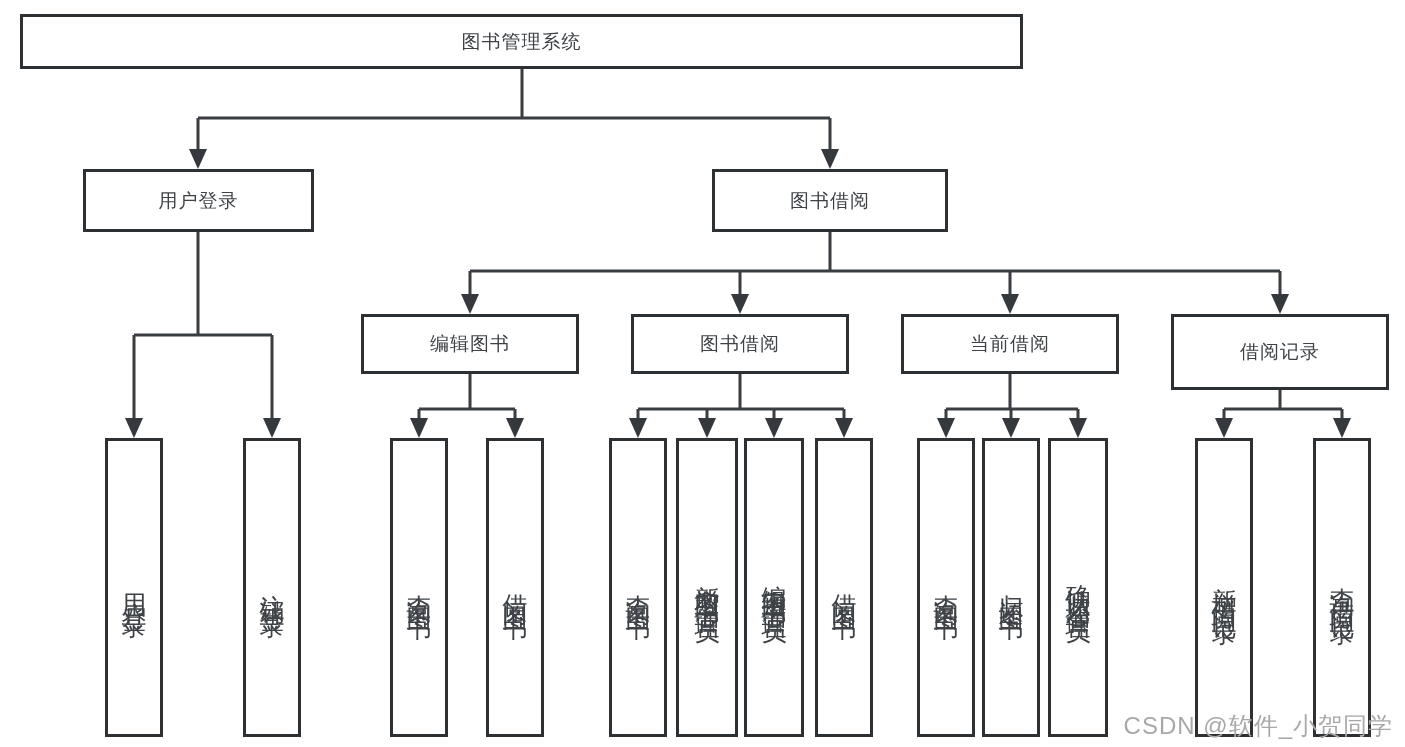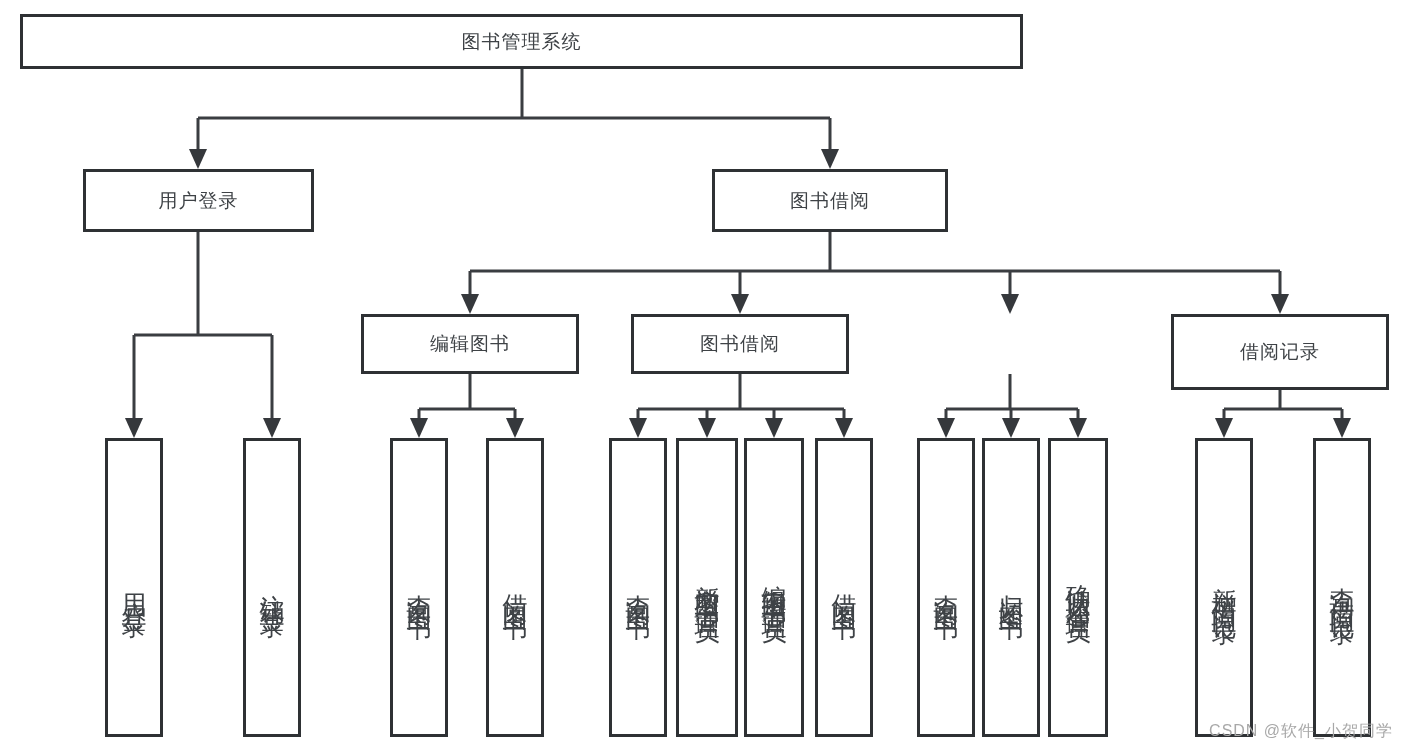--- a/index.html
+++ b/index.html
@@ -17,21 +17,21 @@
   }
   .leaf{
     top:438px;width:58px;height:299px;
     writing-mode:vertical-rl;text-orientation:mixed;
     font-size:25px;letter-spacing:7px;white-space:normal;line-height:1;
   }
   .leaf.wide{width:62px;letter-spacing:5px;}
   .leaf.wide2{width:60px;letter-spacing:5px;}
   .watermark{
     position:absolute;right:12px;bottom:5px;
-    font-size:16px;color:#a8a8a8;letter-spacing:1px;z-index:5;
+    font-size:24px;color:#a8a8a8;letter-spacing:1px;z-index:5;
   }
 </style>
 </head>
 <body>
 
 <div class="stage">
 
   <svg class="connectors" viewBox="0 0 1405 747">
     <g>
       <path d="M522 69 V118 M198 118 H830 M198 118 V152 M830 118 V152"></path>
@@ -75,20 +75,21 @@
     </g>
   </svg>
 
   <div class="node" style="left:20px;top:14px;width:1003px;height:55px">图书管理系统</div>
 
   <div class="node" style="left:83px;top:169px;width:231px;height:63px">用户登录</div>
   <div class="node" style="left:712px;top:169px;width:236px;height:63px">图书借阅</div>
 
   <div class="node" style="left:361px;top:314px;width:218px;height:60px">编辑图书</div>
   <div class="node" style="left:631px;top:314px;width:218px;height:60px">图书借阅</div>
+  <div class="node" style="left:901px;top:314px;width:218px;height:60px">当前借阅</div>
   <div class="node" style="left:1171px;top:314px;width:218px;height:76px">借阅记录</div>
 
   <div class="node leaf" style="left:105px">用户登录</div>
   <div class="node leaf" style="left:243px">注销登录</div>
 
   <div class="node leaf" style="left:390px">查询图书</div>
   <div class="node leaf" style="left:486px">借阅图书</div>
 
   <div class="node leaf" style="left:609px">查询图书</div>
   <div class="node leaf wide" style="left:676px">新增图书（管理员）</div>

